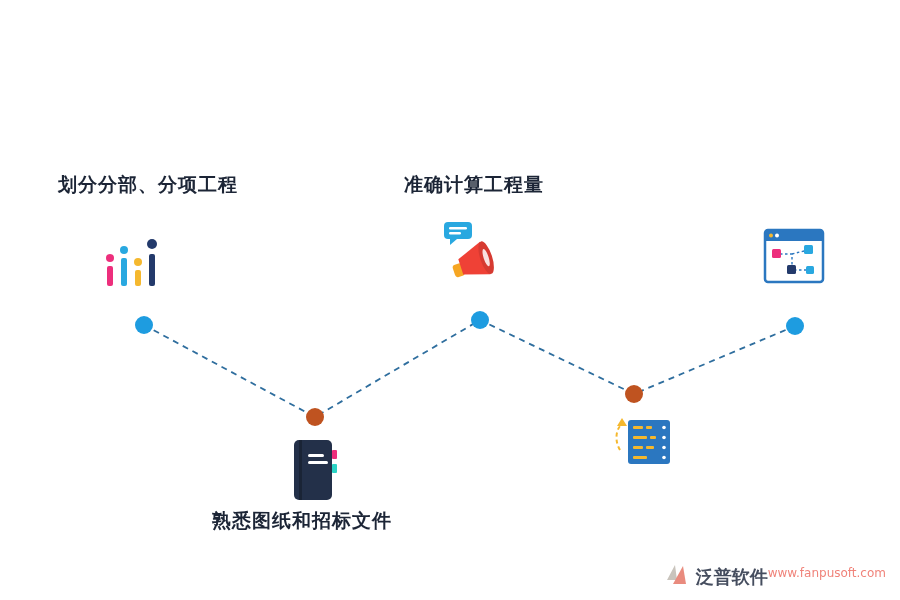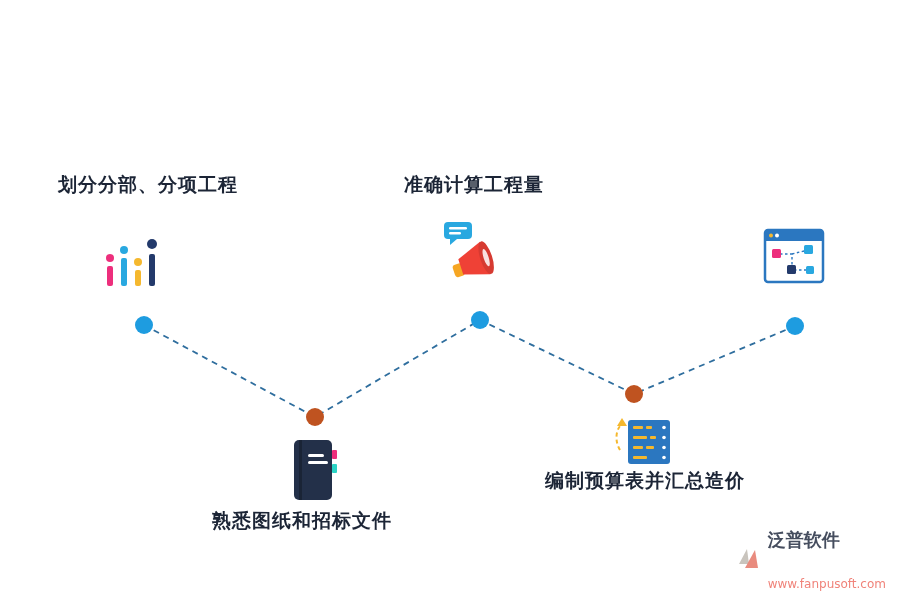--- a/index.html
+++ b/index.html
@@ -9,21 +9,21 @@
   }
   .step-label{
     position:absolute;font-size:19px;font-weight:700;color:#1c2536;
     letter-spacing:1px;white-space:nowrap;
   }
   .icon-box{position:absolute;}
   .zigzag{position:absolute;left:0;top:0;width:900px;height:600px;pointer-events:none;}
   .footer{
     position:absolute;right:14px;bottom:8px;display:flex;align-items:center;gap:6px;
   }
-  .footer .texts{display:flex;flex-direction:column;line-height:1.15;gap:28px;}
+  .footer .texts{display:flex;flex-direction:row;line-height:1.15;}
   .brand-name{font-size:18px;font-weight:700;color:#454d5e;}
   .brand-url{font-size:12px;color:#f0837a;}
 </style>
 </head>
 <body>
 
 <div class="stage">
 
   <svg class="zigzag" viewBox="0 0 900 600" aria-hidden="true">
     <polyline points="144,325 315,417 480,320 634,394 795,326" fill="none" stroke="#2f6e9e" stroke-width="1.8" stroke-dasharray="6,5"></polyline>
@@ -108,21 +108,20 @@
         <rect x="21" y="40" width="14" height="3" rx="1"></rect>
       </g>
       <g fill="#ffffff">
         <circle cx="52" cy="11.5" r="1.8"></circle>
           <circle cx="52" cy="21.5" r="1.8"></circle>
         <circle cx="52" cy="31.5" r="1.8"></circle>
           <circle cx="52" cy="41.5" r="1.8"></circle>
       </g>
     </svg>
   </div>
-  <div class="step-label" style="left:545px;top:468px;">编制预算表并汇总造价</div>
 
   <div class="footer">
     <span>
       <svg width="26" height="26" viewBox="0 0 26 26">
         <path d="M3,18 L11,3 L13,18 Z" fill="#c9c4bd"></path>
         <path d="M9,22 L19,4 L22,22 Z" fill="#e98b7e"></path>
       </svg>
     </span>
     <span class="texts">
       <span class="brand-name">泛普软件</span>

